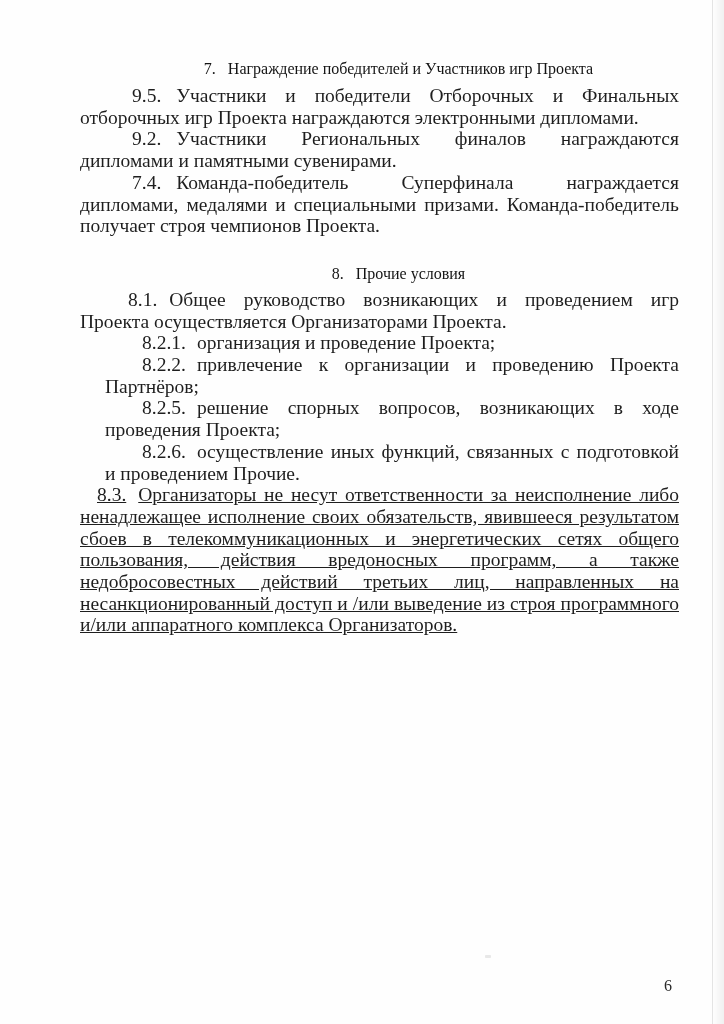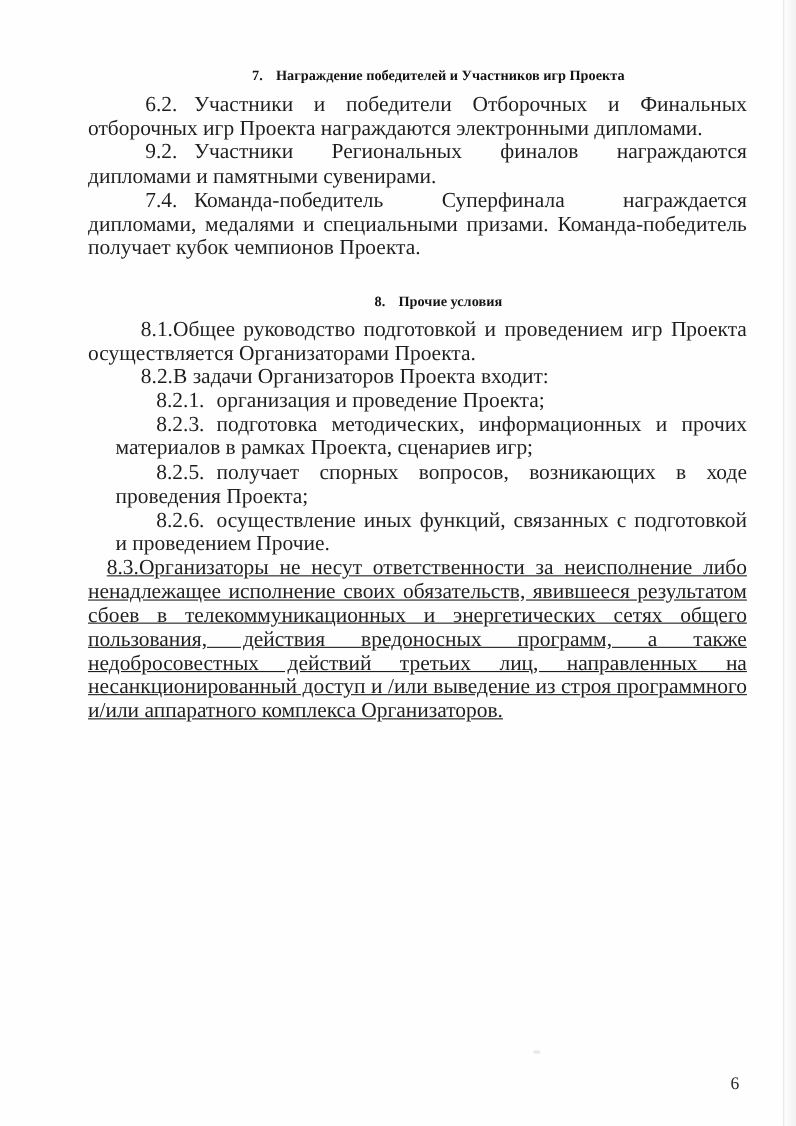--- a/index.html
+++ b/index.html
@@ -17,33 +17,33 @@
     position: absolute;
     left: 0; top: 0;
     width: 724px;
     padding: 57px 45px 0 80px;
     font-size: 19.5px;
     line-height: 21.7px;
     text-align: justify;
     text-rendering: optimizeLegibility;
   }
   .heading {
-    font-weight: bold;
+    font-weight: normal;
     text-align: center;
     text-indent: 38px;
-    font-size: 13px;
+    font-size: 16px;
     line-height: 24px;
     color: #141414;
   }
   .h7 { margin-bottom: 4px; }
   .h8 { margin-top: 25px; margin-bottom: 3px; }
   .hnum { margin-right: 12px; }
   .para { text-indent: 52px; }
   .num { margin-right: 15px; }
-  .num.nogap { margin-right: 0; }
+  .num.nogap { margin-right: 12px; }
   .p8  { text-indent: 48px; }
   .p83 { text-indent: 17px; text-decoration: underline; }
   .sub { margin-left: 25px; text-indent: 37px; }
   .sub .num { margin-right: 11px; }
   .page-number {
     position: absolute;
     right: 52px;
     top: 977px;
     font-size: 16px;
     line-height: 18px;
@@ -66,40 +66,39 @@
   }
 </style>
 </head>
 <body>
 
 <div class="page">
   <div class="content">
 
     <p class="heading h7"><span class="hnum">7.</span><span>Награждение победителей и Участников игр Проекта</span></p>
 
-    <p class="para"><span class="num">6.2.</span><span>Участники и победители Отборочных и Финальных отборочных игр Проекта награждаются электронными дипломами.</span></p>
+    <p class="para"><span class="num">9.5.</span><span>Участники и победители Отборочных и Финальных отборочных игр Проекта награждаются электронными дипломами.</span></p>
 
     <p class="para"><span class="num">9.2.</span><span>Участники Региональных финалов награждаются дипломами и памятными сувенирами.</span></p>
 
 
-    <p class="para"><span class="num">7.4.</span><span>Команда-победитель Суперфинала награждается дипломами, медалями и специальными призами. Команда-победитель получает кубок чемпионов Проекта.</span></p>
+    <p class="para"><span class="num">7.4.</span><span>Команда-победитель Суперфинала награждается дипломами, медалями и специальными призами. Команда-победитель получает строя чемпионов Проекта.</span></p>
 
     <p class="heading h8"><span class="hnum">8.</span><span>Прочие условия</span></p>
 
-    <p class="para p8"><span class="num nogap">8.1.</span><span>Общее руководство подготовкой и проведением игр Проекта осуществляется Организаторами Проекта.</span></p>
+    <p class="para p8"><span class="num nogap">8.1.</span><span>Общее руководство возникающих и проведением игр Проекта осуществляется Организаторами Проекта.</span></p>
 
-    <p class="para p8"><span class="num nogap">8.2.</span><span>В задачи Организаторов Проекта входит:</span></p>
 
     <p class="sub"><span class="num">8.2.1.</span><span>организация и проведение Проекта;</span></p>
 
-
-    <p class="sub"><span class="num">8.2.3.</span><span>подготовка методических, информационных и прочих материалов в рамках Проекта, сценариев игр;</span></p>
+    <p class="sub"><span class="num">8.2.2.</span><span>привлечение к организации и проведению Проекта Партнёров;</span></p>
 
 
-    <p class="sub"><span class="num">8.2.5.</span><span>получает спорных вопросов, возникающих в ходе проведения Проекта;</span></p>
+
+    <p class="sub"><span class="num">8.2.5.</span><span>решение спорных вопросов, возникающих в ходе проведения Проекта;</span></p>
 
     <p class="sub"><span class="num">8.2.6.</span><span>осуществление иных функций, связанных с подготовкой и проведением Прочие.</span></p>
 
     <p class="para p83"><span class="num nogap">8.3.</span><span>Организаторы не несут ответственности за неисполнение либо ненадлежащее исполнение своих обязательств, явившееся результатом сбоев в телекоммуникационных и энергетических сетях общего пользования, действия вредоносных программ, а также недобросовестных действий третьих лиц, направленных на несанкционированный доступ и /или выведение из строя программного и/или аппаратного комплекса Организаторов.</span></p>
 
   </div>
 
   <div class="edge-right"></div>
   <div class="speck"></div>
   <div class="page-number">6</div>

